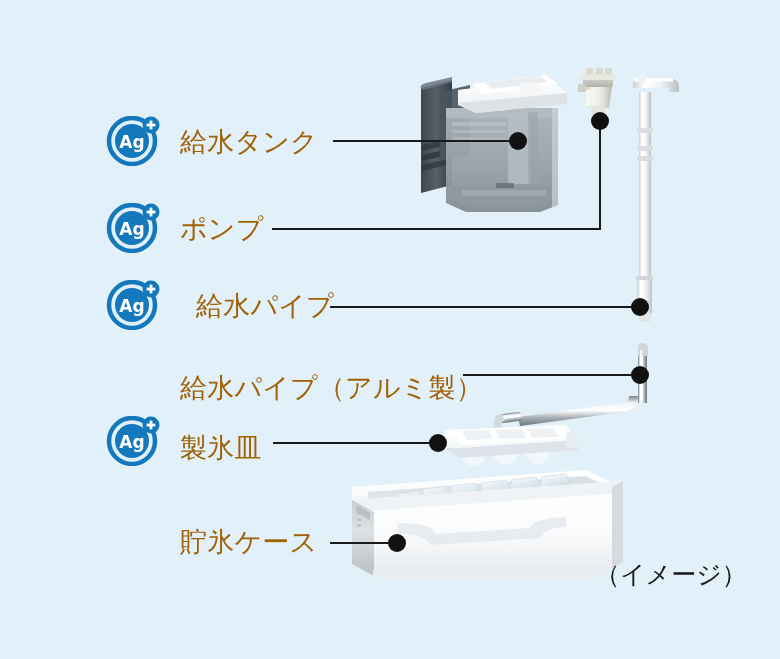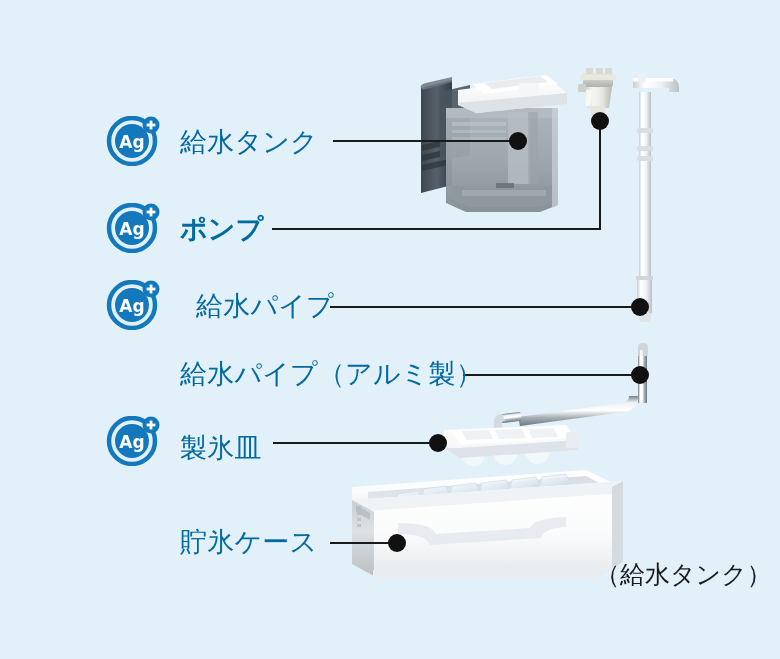--- a/index.html
+++ b/index.html
@@ -38,21 +38,21 @@
     height: 40px;
   }
   .agicon {
     position: relative;
     width: 62px;
     height: 50px;
     flex: 0 0 62px;
   }
   .label-text {
     font-size: 27px;
-    color: #0369a1;
+    color: #a16207;
     letter-spacing: 0.2px;
     white-space: nowrap;
     line-height: 1;
     font-family: "DejaVu Sans", "Liberation Sans", sans-serif;
   }
   .caption {
     position: absolute;
     font-size: 25px;
     color: #1a1a1a;
     white-space: nowrap;
@@ -303,38 +303,38 @@
       <span class="agicon">
         <svg viewBox="0 0 62 50" width="62" height="50">
           <circle cx="27" cy="25" r="23" fill="none" stroke="#1378bc" stroke-width="4.5"></circle>
           <circle cx="27" cy="25" r="17" fill="#1378bc"></circle>
           <text x="27" y="32" text-anchor="middle" font-family="DejaVu Sans, sans-serif" font-size="17" font-weight="bold" fill="#ffffff">Ag</text>
           <circle cx="46" cy="9" r="8.5" fill="#1378bc"></circle>
           <rect x="41.6" y="7.6" width="8.8" height="2.8" fill="#ffffff"></rect>
           <rect x="44.6" y="4.6" width="2.8" height="8.8" fill="#ffffff"></rect>
         </svg>
       </span>
-      <span class="label-text" style="margin-left:13px;font-weight:bold;">ポンプ</span>
+      <span class="label-text" style="margin-left:13px;">ポンプ</span>
     </div>
 
     <div class="label-row" style="left:105px; top:285px;">
       <span class="agicon">
         <svg viewBox="0 0 62 50" width="62" height="50">
           <circle cx="27" cy="25" r="23" fill="none" stroke="#1378bc" stroke-width="4.5"></circle>
           <circle cx="27" cy="25" r="17" fill="#1378bc"></circle>
           <text x="27" y="32" text-anchor="middle" font-family="DejaVu Sans, sans-serif" font-size="17" font-weight="bold" fill="#ffffff">Ag</text>
           <circle cx="46" cy="9" r="8.5" fill="#1378bc"></circle>
           <rect x="41.6" y="7.6" width="8.8" height="2.8" fill="#ffffff"></rect>
           <rect x="44.6" y="4.6" width="2.8" height="8.8" fill="#ffffff"></rect>
         </svg>
       </span>
       <span class="label-text" style="margin-left:29px;">給水パイプ</span>
     </div>
 
-    <div class="label-row" style="left:180px; top:353px;">
+    <div class="label-row" style="left:180px; top:367px;">
       <span class="label-text">給水パイプ（アルミ製）</span>
     </div>
 
     <div class="label-row" style="left:105px; top:421px;">
       <span class="agicon">
         <svg viewBox="0 0 62 50" width="62" height="50">
           <circle cx="27" cy="25" r="23" fill="none" stroke="#1378bc" stroke-width="4.5"></circle>
           <circle cx="27" cy="25" r="17" fill="#1378bc"></circle>
           <text x="27" y="32" text-anchor="middle" font-family="DejaVu Sans, sans-serif" font-size="17" font-weight="bold" fill="#ffffff">Ag</text>
           <circle cx="46" cy="9" r="8.5" fill="#1378bc"></circle>
@@ -342,15 +342,15 @@
           <rect x="44.6" y="4.6" width="2.8" height="8.8" fill="#ffffff"></rect>
         </svg>
       </span>
       <span class="label-text" style="margin-left:13px;margin-top:12px;">製氷皿</span>
     </div>
 
     <div class="label-row" style="left:180px; top:521px;align-items:center;">
       <span class="label-text">貯氷ケース</span>
     </div>
 
-    <div class="caption" style="left:595px; top:558px;">（給水タンク）</div>
+    <div class="caption" style="left:595px; top:558px;">（イメージ）</div>
   </div>
 </div>
 
 </body></html>

